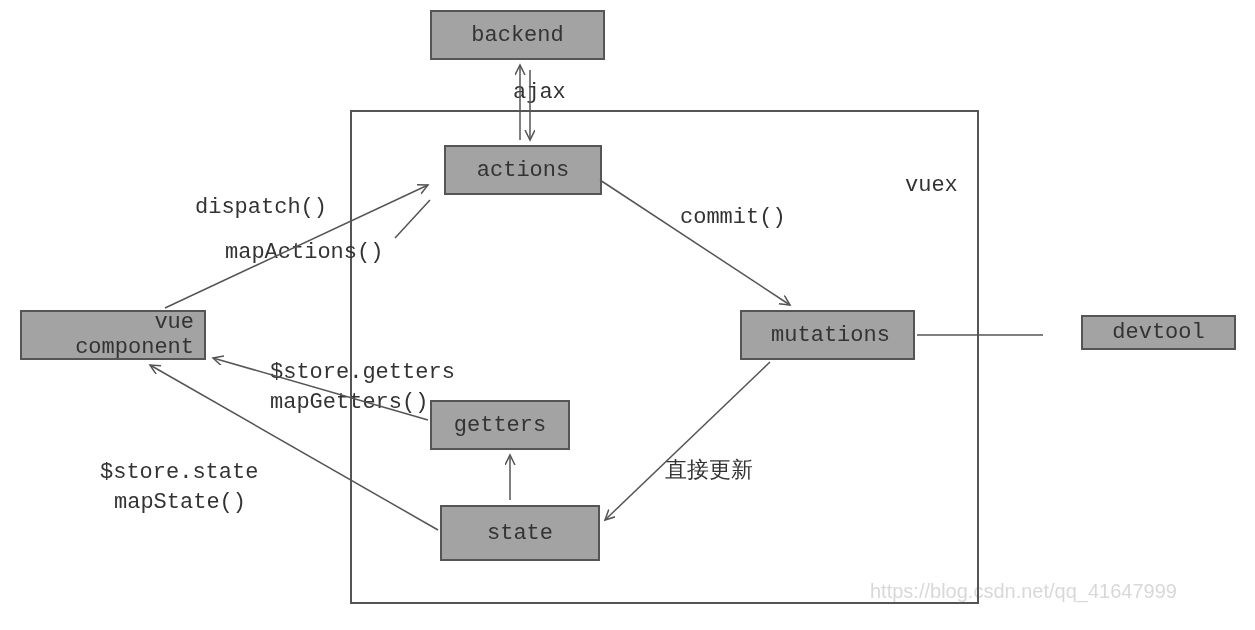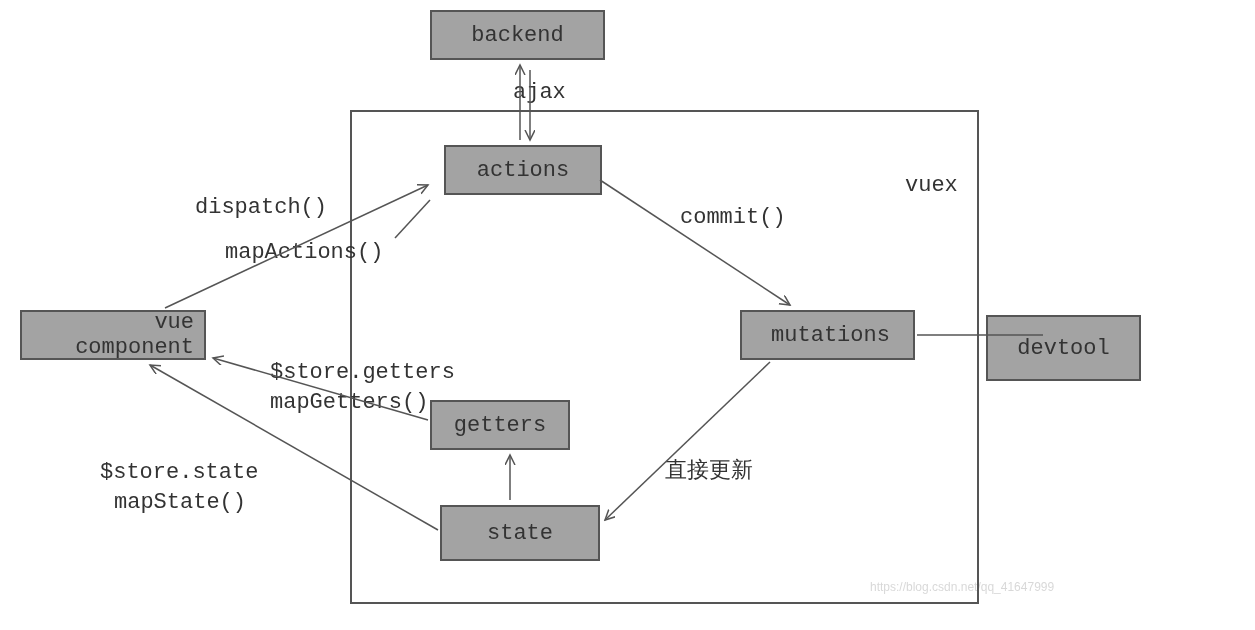--- a/index.html
+++ b/index.html
@@ -30,21 +30,21 @@
     background: transparent;
   }
   .label {
     position: absolute;
     white-space: pre;
   }
   .watermark {
     position: absolute;
     color: rgba(100,100,100,0.25);
     font-family: Arial, sans-serif;
-    font-size: 12px;
+    font-size: 20px;
   }
   svg.arrows {
     position: absolute;
     top: 0;
     left: 0;
     width: 1255px;
     height: 630px;
     pointer-events: none;
   }
 </style>
@@ -71,21 +71,21 @@
 </div>
 
 <div class="box" style="left:440px; top:505px; width:160px; height:56px;">
   <span>state</span>
 </div>
 
 <div class="box" style="left:20px; top:310px; width:186px; height:50px;">
   <span>vue component</span>
 </div>
 
-<div class="box" style="left:986px; top:315px; width:155px; height:66px;">
+<div class="box" style="left:1081px; top:315px; width:155px; height:35px;">
   <span>devtool</span>
 </div>
 
 <div class="label" style="left:513px; top:80px;">ajax</div>
 
 <div class="label" style="left:195px; top:195px;">dispatch()</div>
 <div class="label" style="left:225px; top:240px;">mapActions()</div>
 
 <div class="label" style="left:680px; top:205px;">commit()</div>
 

